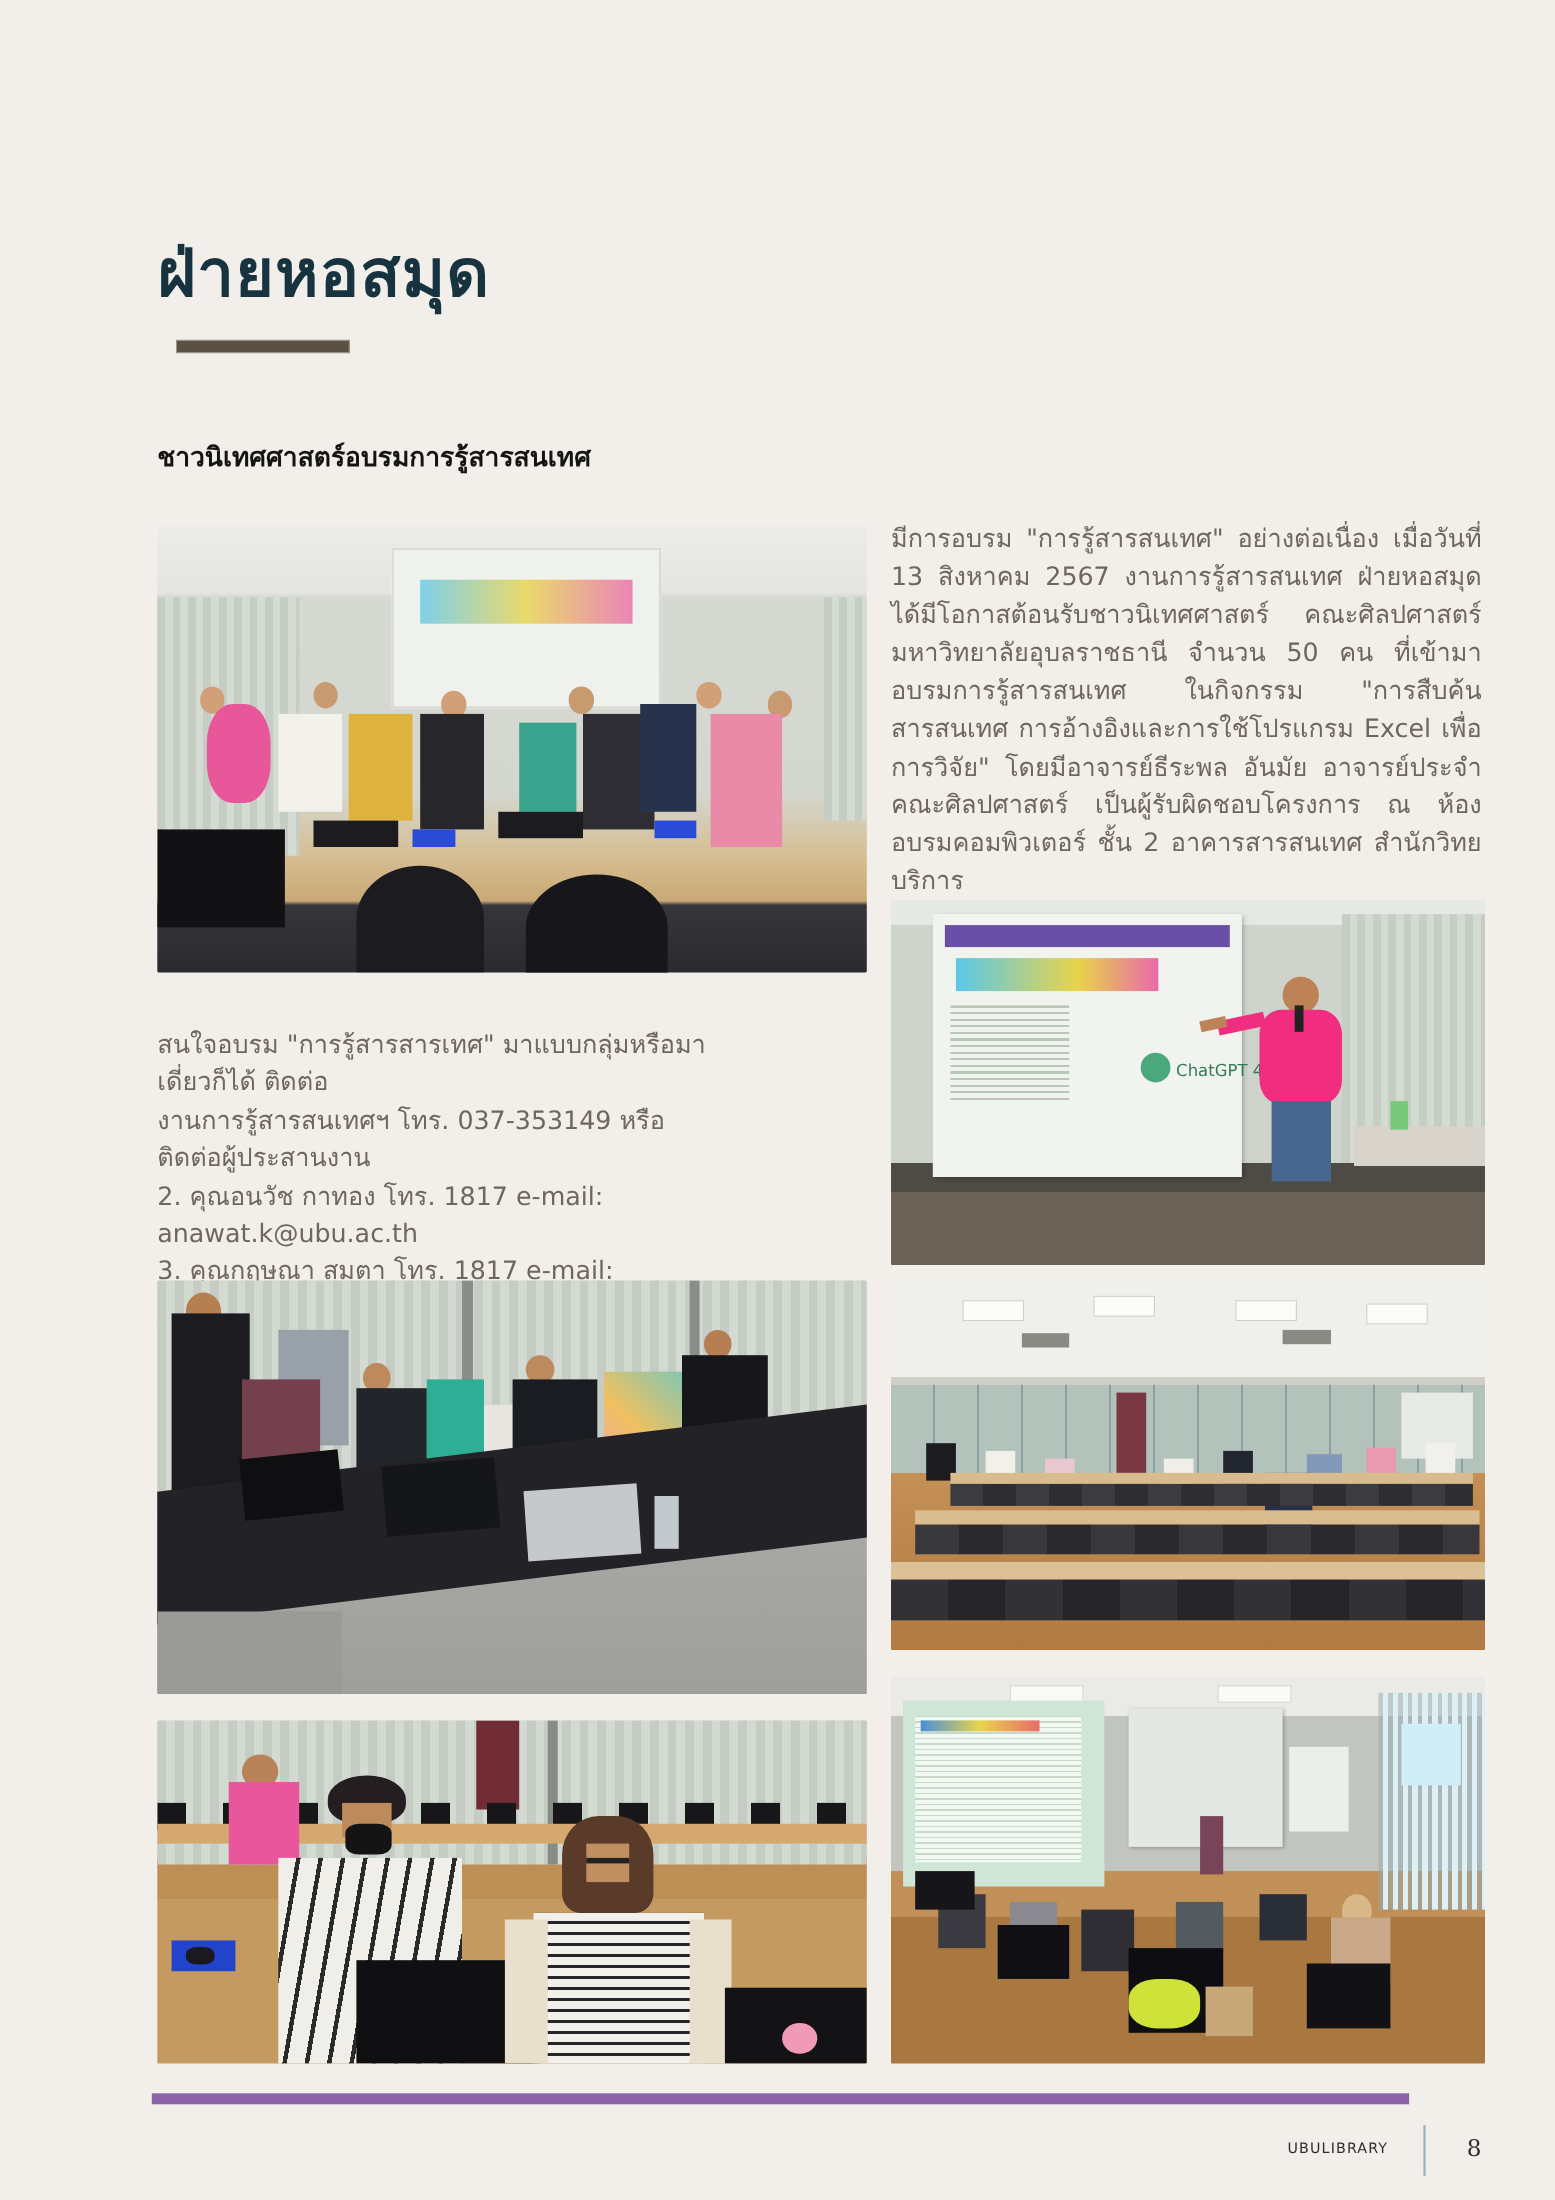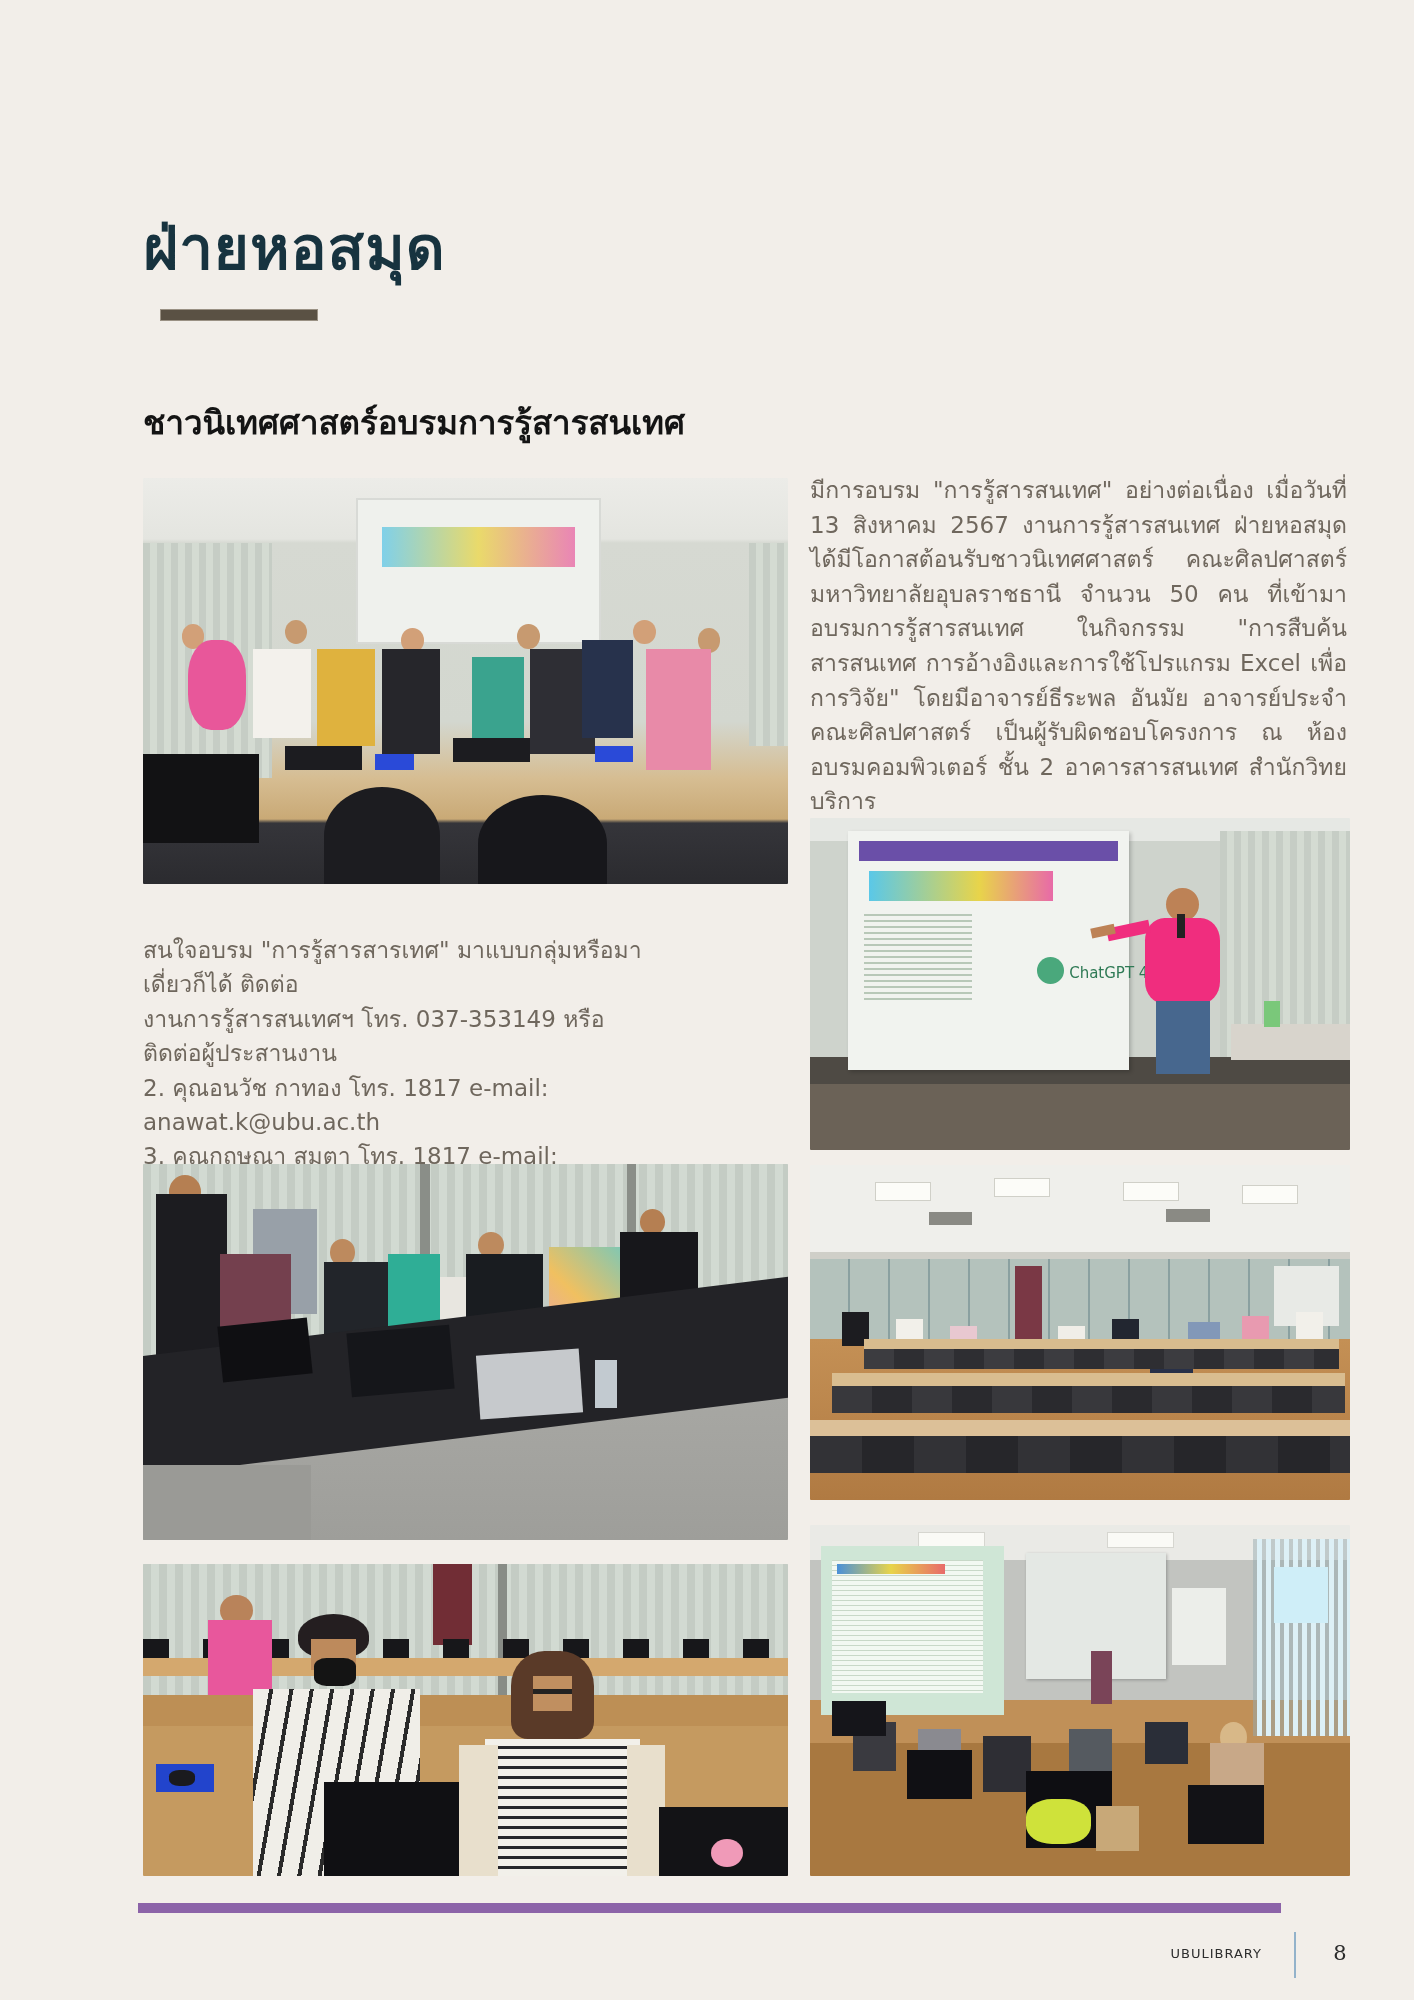--- a/index.html
+++ b/index.html
@@ -2,21 +2,21 @@
 <html><head>
 <meta charset="utf-8">
 <style>
   html,body{margin:0;padding:0;}
   body{font-family:"DejaVu Sans","Liberation Sans",sans-serif;}
   .page{position:relative;width:1414px;height:2000px;background:#f2eee9;overflow:hidden;}
   .s{position:absolute;}
   .photo{position:absolute;overflow:hidden;border-radius:1px;}
   .ttl{position:absolute;left:143px;top:200px;font-size:60px;font-weight:bold;color:#17333f;letter-spacing:1px;}
   .rule1{position:absolute;left:160px;top:309px;width:156px;height:10px;background:#5a5144;border:1px solid #9a9184;}
-  .hd{position:absolute;left:143px;top:396px;font-size:33px;font-weight:bold;color:#141414;}
+  .hd{position:absolute;left:143px;top:396px;font-size:24px;font-weight:bold;color:#141414;}
   .para{position:absolute;left:810px;top:473px;width:537px;font-size:23px;line-height:34.6px;color:#6f675d;text-align:justify;}
   .contact{position:absolute;left:143px;top:933px;width:500px;font-size:23px;line-height:34.4px;color:#6f675d;}
   .link{text-decoration:underline;}
   .pbar{position:absolute;left:138px;top:1903px;width:1143px;height:10px;background:#8c63a8;}
   .brand{position:absolute;left:1040px;top:1946px;width:222px;text-align:right;font-size:13px;letter-spacing:1px;color:#2d2d2d;}
   .vr{position:absolute;left:1294px;top:1932px;width:2px;height:46px;background:#93b2ca;}
   .pgnum{position:absolute;left:1316px;top:1941px;width:48px;text-align:center;font-size:21px;color:#2d2d2d;font-family:"DejaVu Serif","Liberation Serif",serif;}
   .chatgpt{position:absolute;left:48%;top:44%;font-size:15px;color:#2f7a55;white-space:nowrap;}
   
   .p1{left:143px;top:478px;width:645px;height:406px;

